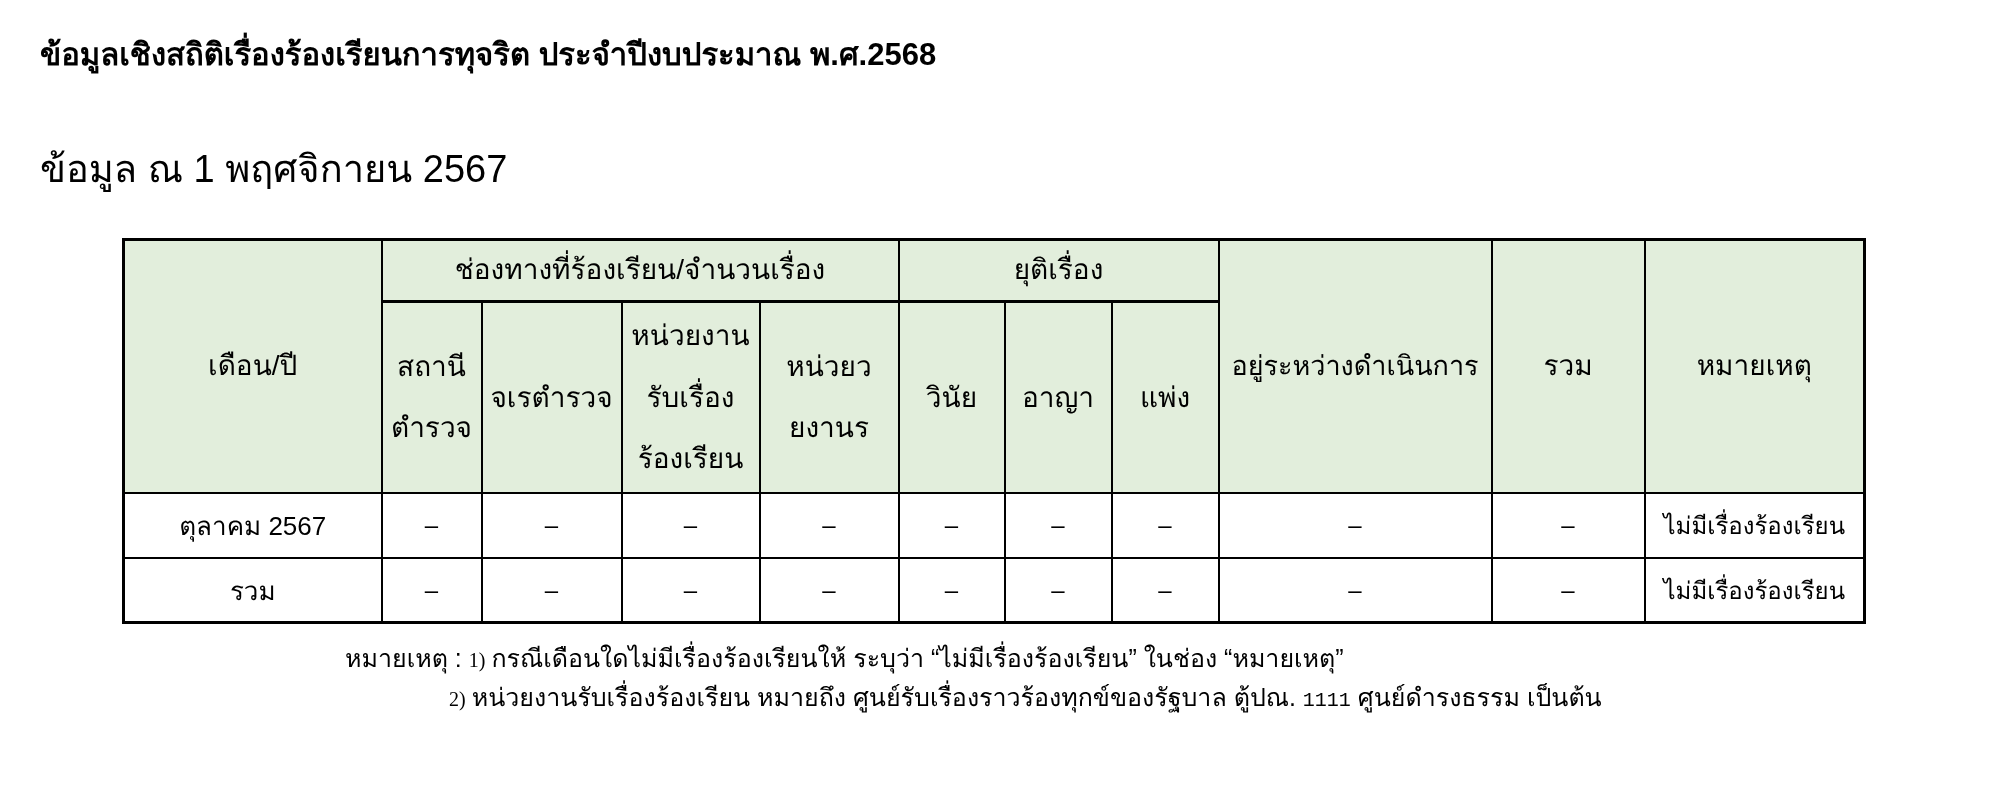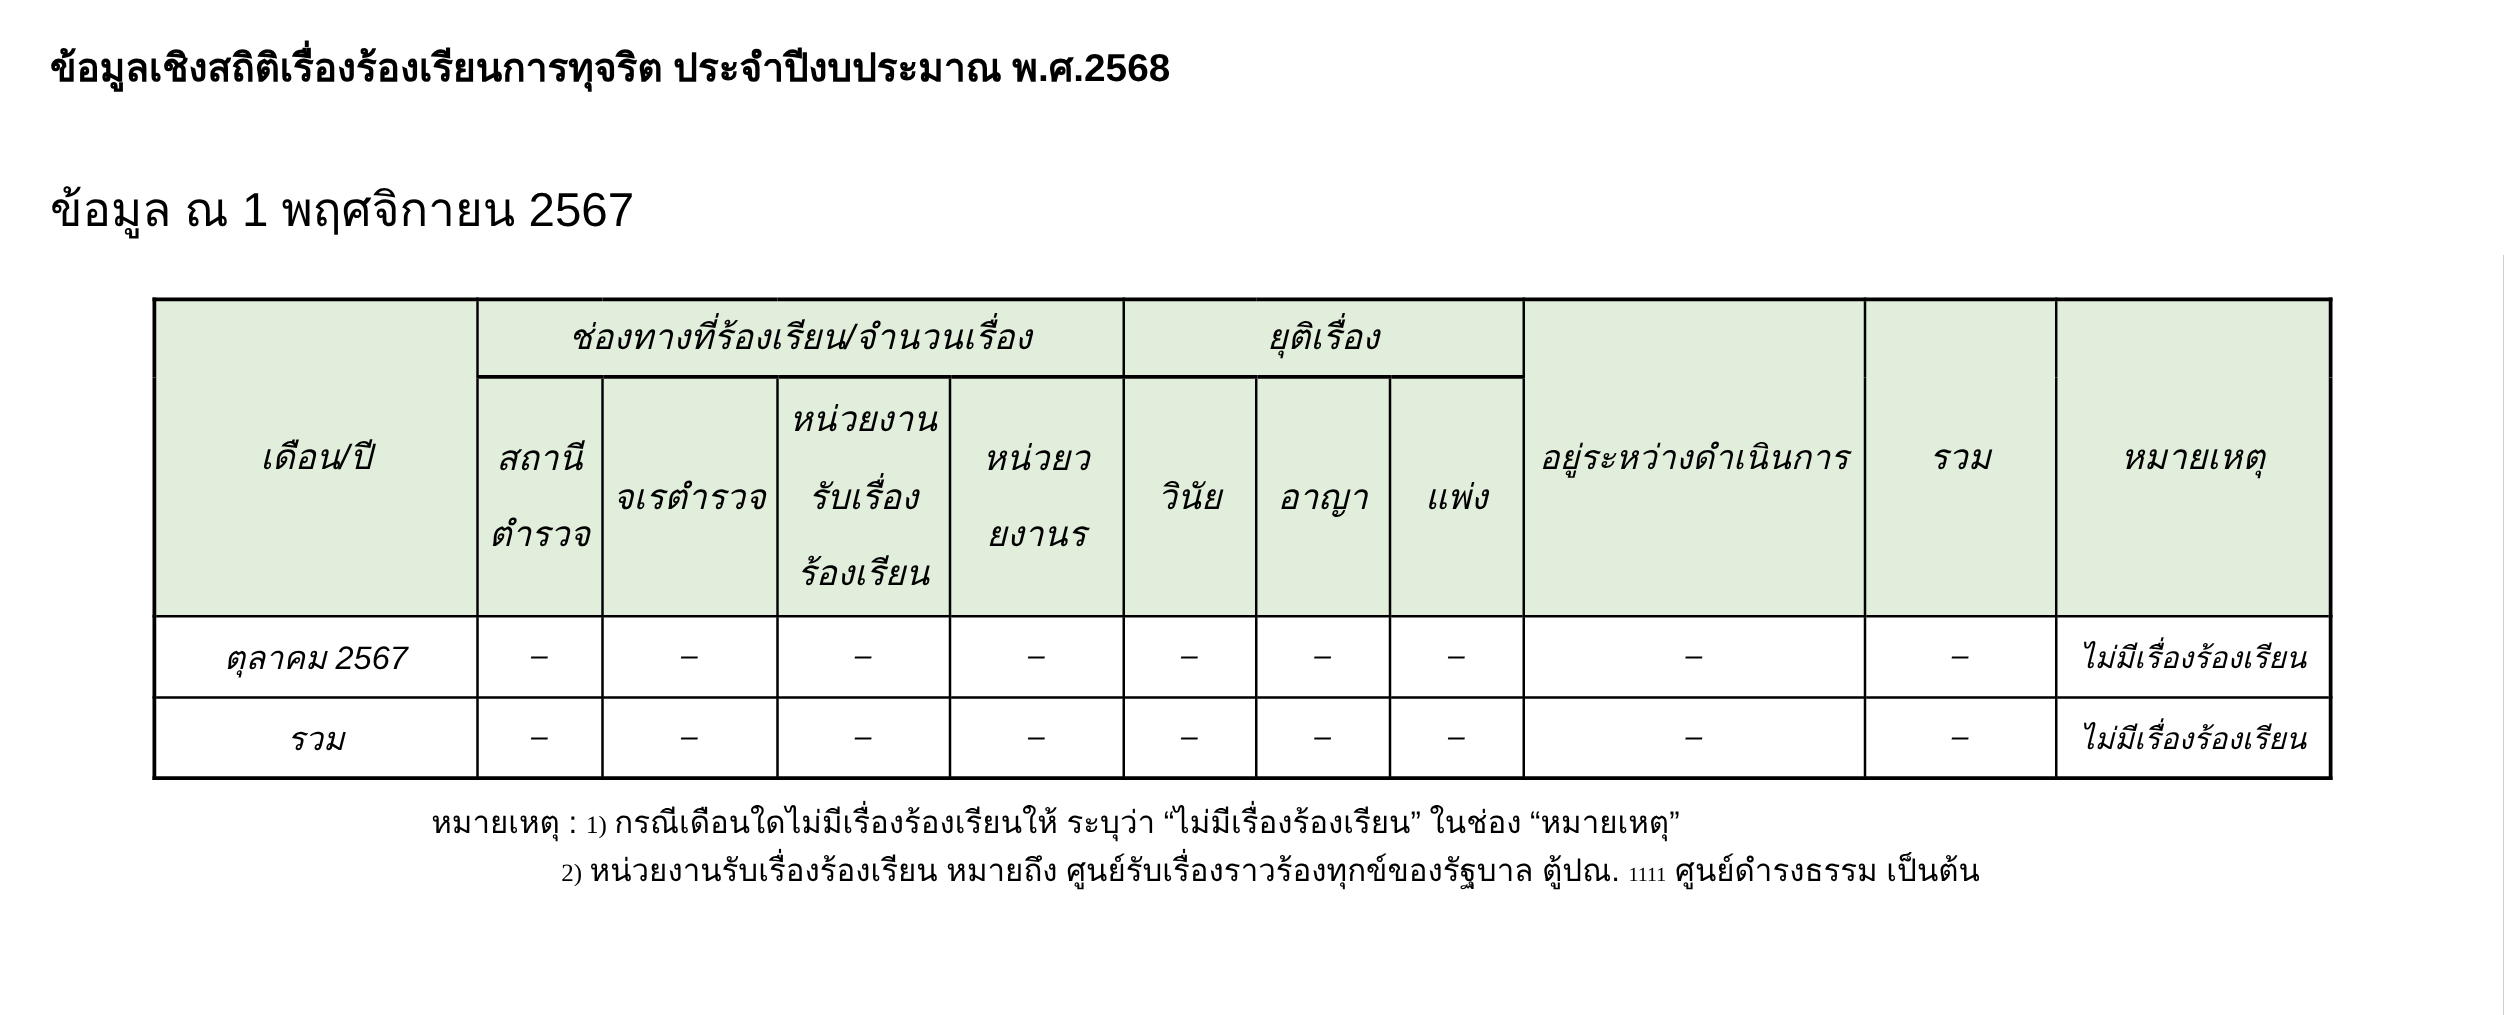--- a/index.html
+++ b/index.html
@@ -33,21 +33,20 @@
   table.report{
     position:absolute;left:122px;top:238px;
     width:1741px;
     border-collapse:collapse;table-layout:fixed;
     border:3px solid var(--border);
   }
   table.report th, table.report td{
     border:2px solid var(--border);
     text-align:center;vertical-align:middle;
     overflow:hidden;
-    font-style:italic;
   }
   thead th{
     background:var(--header-bg);
     font-weight:normal;
     font-size:28px;
     padding:2px 4px;
   }
   tr.r-group th{height:62px;line-height:1.3;}
   tr.r-sub th{height:185px;line-height:2.2;border-top:3px solid var(--border);}
   th.wrapcell{line-height:2.2;}
@@ -66,22 +65,22 @@
     font-size:25px;line-height:1.1;
   }
   .note-line{margin-bottom:11px;white-space:nowrap;}
   .note-line.indent{margin-left:104px;}
   .note-num{
     font-family:"Liberation Serif", serif;
     font-size:20px;
     margin-right:6px;
   }
   .note-code{
-    font-family:Liberation Serif, serif;
-    font-size:16px;
+    font-family:Liberation Mono, monospace;
+    font-size:20px;
   }
 </style>
 </head>
 <body>
 
 <div class="page">
 
   <div class="title-line t1">ข้อมูลเชิงสถิติเรื่องร้องเรียนการทุจริต ประจำปีงบประมาณ พ.ศ.2568</div>
   <div class="title-line t3">ข้อมูล ณ 1 พฤศจิกายน 2567</div>
 

